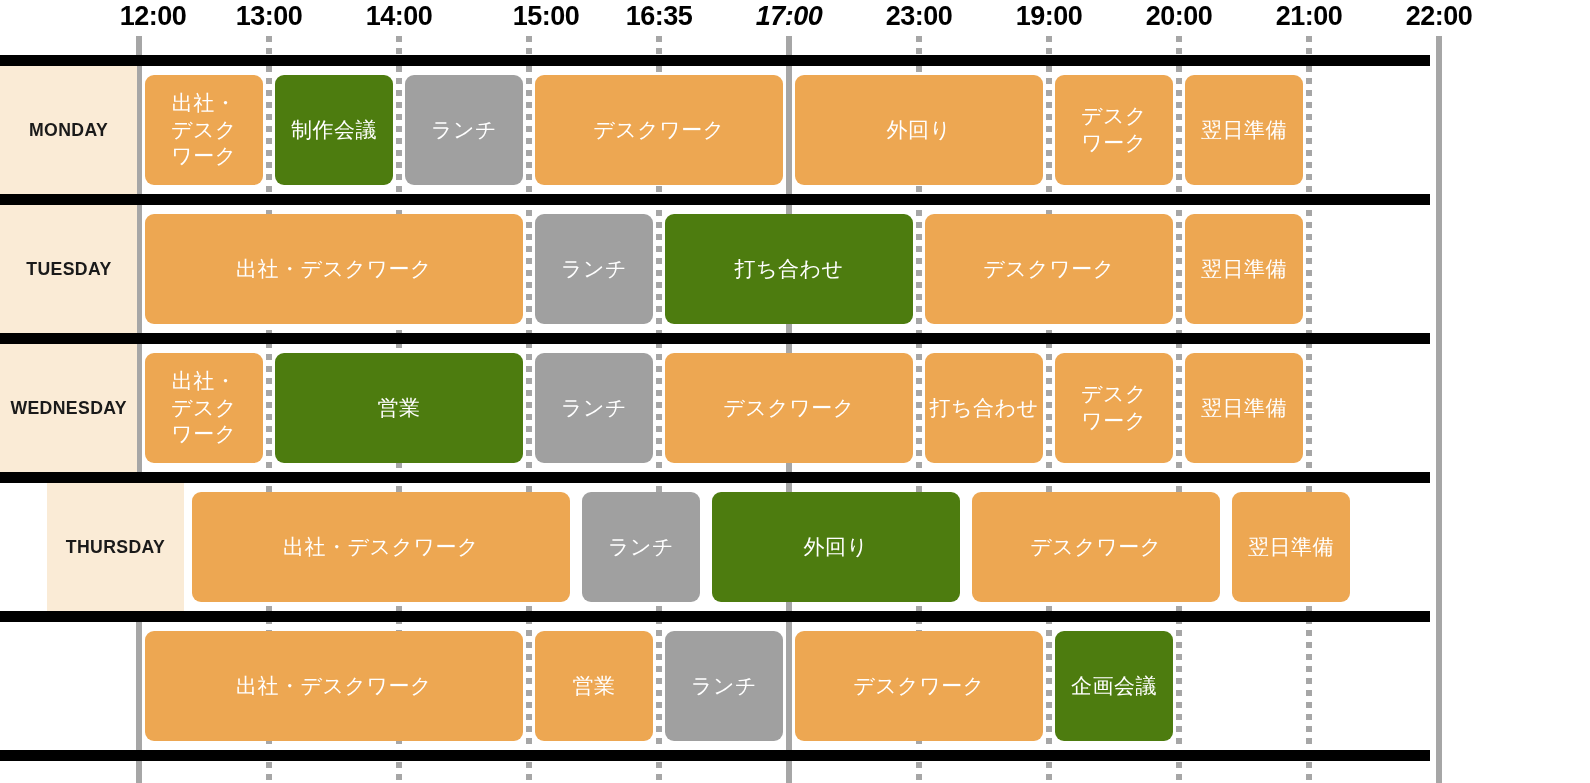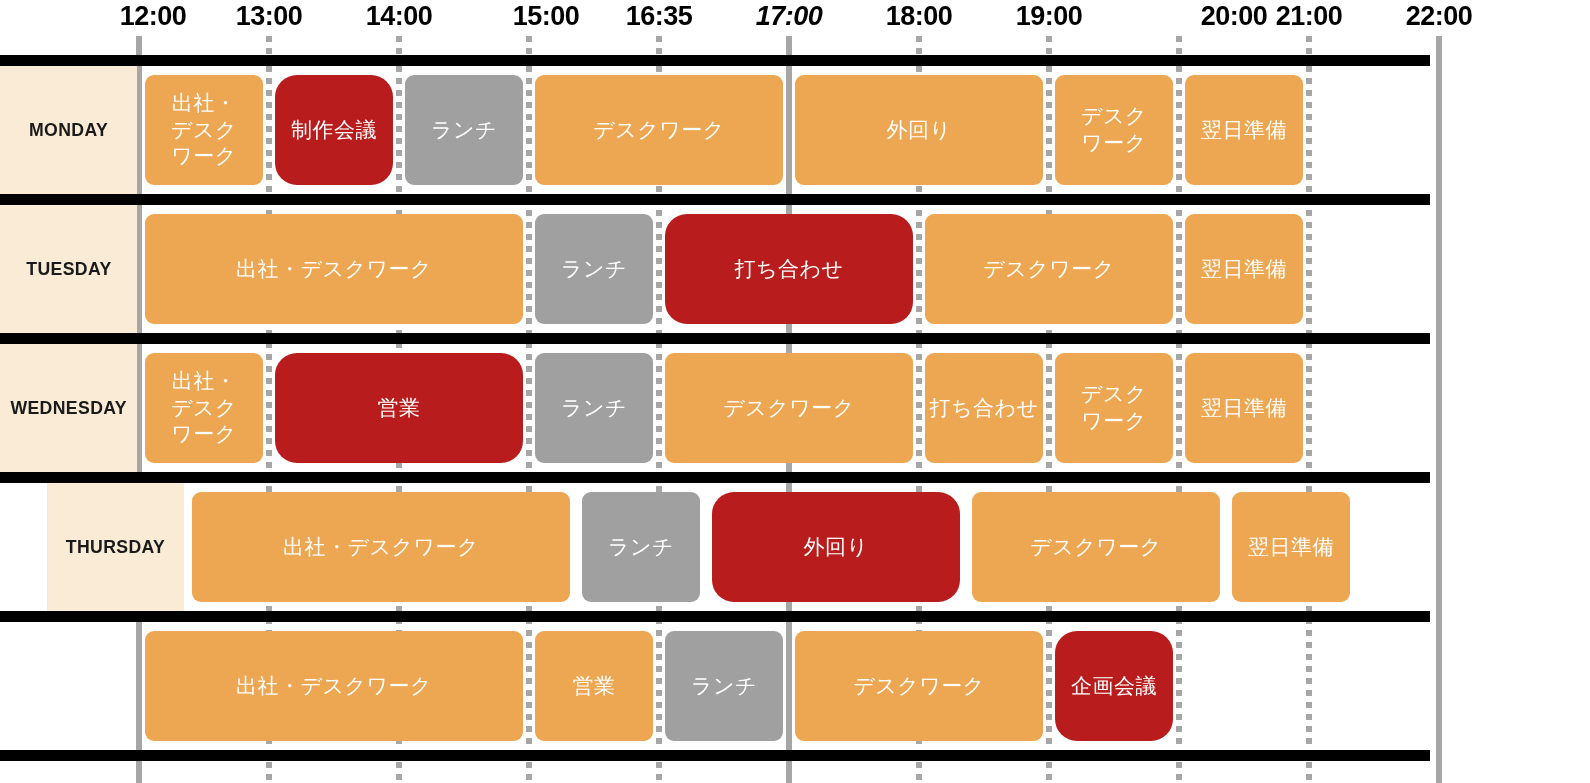--- a/index.html
+++ b/index.html
@@ -129,46 +129,46 @@
   .block .btxt {
     color: #ffffff;
     font-size: 21px;
     font-weight: 400;
     line-height: 1.28;
     text-align: center;
     white-space: pre-line;
     letter-spacing: 0.5px;
   }
   .block.work   { background: #eda752; }
-  .block.accent { background: #b91c1c; border-radius: 22px; }
+  .block.accent { background: #4d7c0f; }
   .block.break  { background: #a0a0a0; }
 </style>
 </head>
 <body>
 
 <div id="chart">
 
   <div id="axis">
       <div class="tick-label" style="left: 153px;">12:00</div>
       <div class="tick-stem solid" style="left: 139px;"></div>
       <div class="tick-label" style="left: 269px;">13:00</div>
       <div class="tick-stem dotted" style="left: 269px;"></div>
       <div class="tick-label" style="left: 399px;">14:00</div>
       <div class="tick-stem dotted" style="left: 399px;"></div>
       <div class="tick-label" style="left: 546px;">15:00</div>
       <div class="tick-stem dotted" style="left: 529px;"></div>
       <div class="tick-label" style="left: 659px;">16:35</div>
       <div class="tick-stem dotted" style="left: 659px;"></div>
       <div class="tick-label" style="left: 789px; font-style: italic;">17:00</div>
       <div class="tick-stem solid" style="left: 789px;"></div>
-      <div class="tick-label" style="left: 919px;">18:00</div>
+      <div class="tick-label" style="left: 919px;">23:00</div>
       <div class="tick-stem dotted" style="left: 919px;"></div>
       <div class="tick-label" style="left: 1049px;">19:00</div>
       <div class="tick-stem dotted" style="left: 1049px;"></div>
-      <div class="tick-label" style="left: 1234px;">20:00</div>
+      <div class="tick-label" style="left: 1179px;">20:00</div>
       <div class="tick-stem dotted" style="left: 1179px;"></div>
       <div class="tick-label" style="left: 1309px;">21:00</div>
       <div class="tick-stem dotted" style="left: 1309px;"></div>
       <div class="tick-label" style="left: 1439px;">22:00</div>
       <div class="tick-stem solid" style="left: 1439px;"></div>
     </div>
 
   <div id="rows">
       <div class="rowsep" style="top: -11px;"></div>
       <div class="row" style="top: 0px;">

